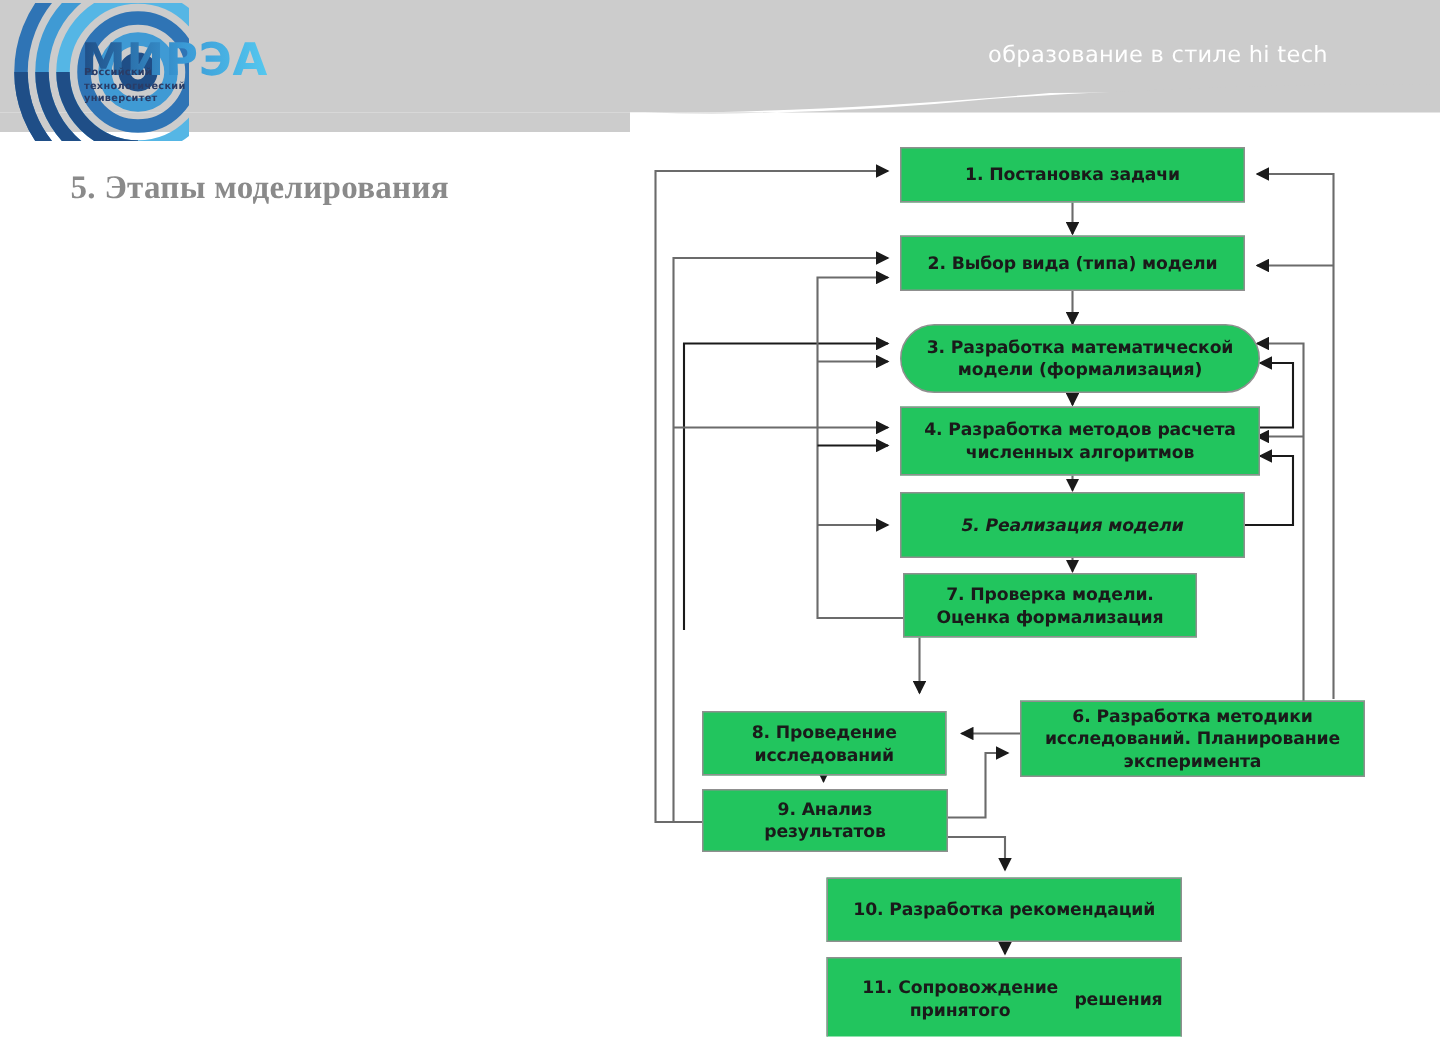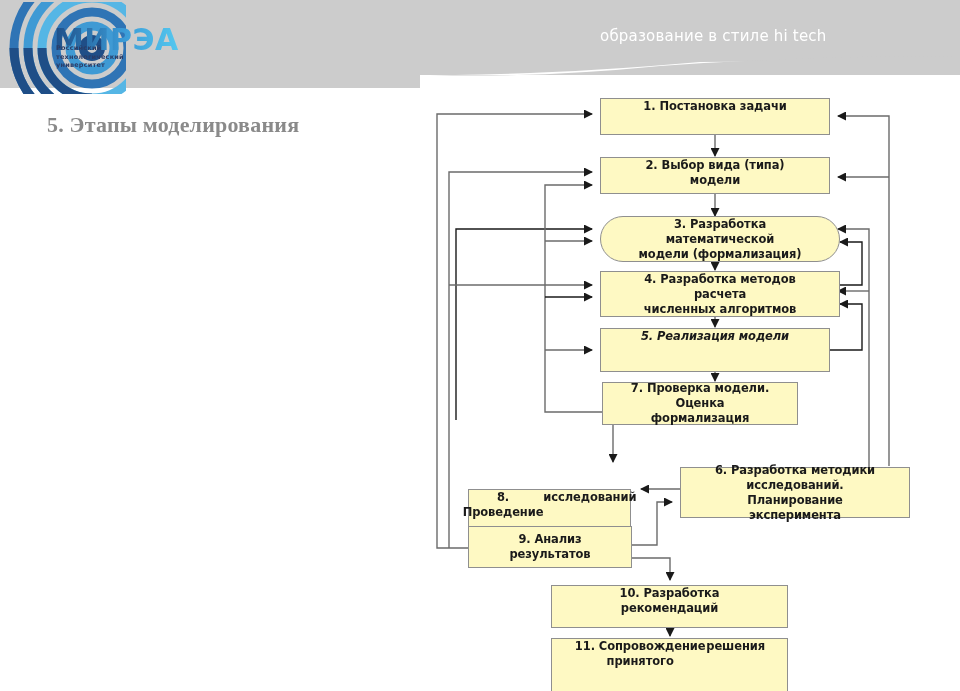--- a/index.html
+++ b/index.html
@@ -12,21 +12,21 @@
     position:relative;
   }
 
   
   #header-band{
     position:absolute;left:0;top:0;width:960px;height:691px;
     pointer-events:none;
   }
   #header-tagline{
     position:absolute;left:600px;top:27px;width:344px;
-    text-align:left;
+    text-align:center;
     color:#ffffff;
     font-size:15px;
     font-family:"DejaVu Sans",sans-serif;
     letter-spacing:.2px;
     z-index:4;
   }
 
   
   #logo-wrap{
     position:absolute;left:6px;top:2px;width:200px;height:92px;z-index:5;
@@ -47,32 +47,32 @@
     letter-spacing:.2px;
     z-index:5;
   }
 
   
   #flowchart{
     position:absolute;left:0;top:0;width:960px;height:691px;z-index:3;
   }
   .fc-box{
     position:absolute;
-    background:#fef9c3;
+    background:#22c55e;
     border:1.5px solid #8f8f8f;
     box-sizing:border-box;
-    display:flex;justify-content:center;
+    display:flex;align-items:center;justify-content:center;
     text-align:center;
     font-family:"DejaVu Sans",sans-serif;
     font-weight:bold;
     font-size:11.5px;
     line-height:15px;
     color:#1a1a1a;
     letter-spacing:-.1px;
-    padding:0 22px;
+    padding:0 12px;
     z-index:3;
   }
   .fc-box span{display:block;}
 </style>
 </head>
 <body>
 
 <svg id="header-band" viewBox="0 0 960 691" width="960" height="691" xmlns="http://www.w3.org/2000/svg">
 
   <rect x="0" y="0" width="960" height="75" fill="#cccccc"></rect>
@@ -207,21 +207,21 @@
     <span>7. Проверка модели.</span>
     <span>Оценка формализация</span>
   </div>
 
   <div class="fc-box" style="left:680px;top:467px;width:230px;height:51px;flex-direction:column;justify-content:center;">
     <span>6. Разработка методики</span>
     <span>исследований. Планирование</span>
     <span>эксперимента</span>
   </div>
 
-  <div class="fc-box" style="left:468px;top:489px;width:163px;height:43px;flex-direction:row;justify-content:center;">
+  <div class="fc-box" style="left:468px;top:474px;width:163px;height:43px;flex-direction:column;justify-content:center;">
     <span>8. Проведение</span>
     <span>исследований</span>
   </div>
 
   <div class="fc-box" style="left:468px;top:526px;width:164px;height:42px;flex-direction:column;justify-content:center;">
     <span>9. Анализ</span>
     <span>результатов</span>
   </div>
 
   <div class="fc-box" style="left:551px;top:585px;width:237px;height:43px;">

